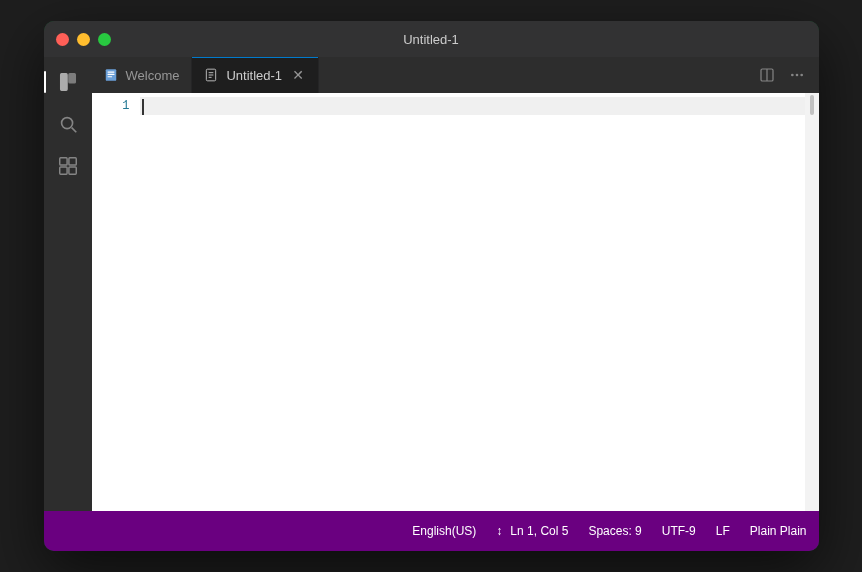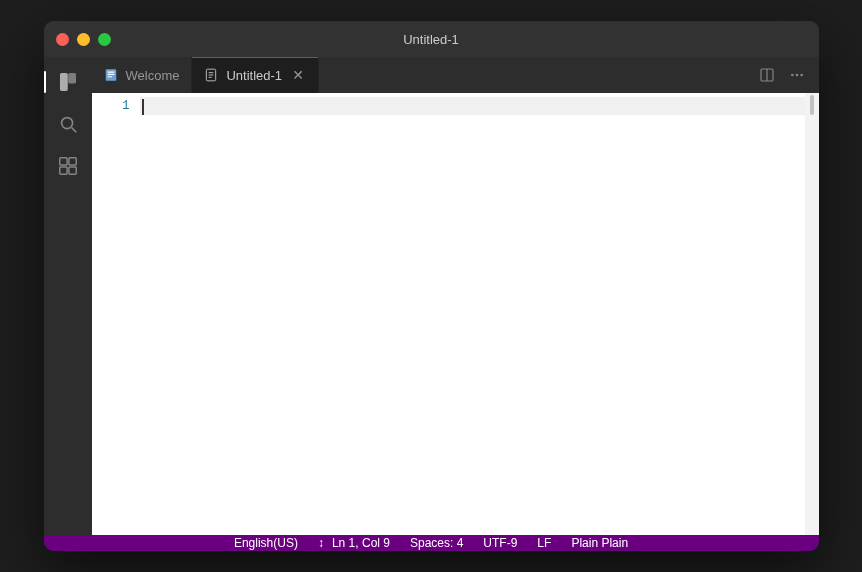--- a/index.html
+++ b/index.html
@@ -247,25 +247,25 @@
     .scroll-marker {
       width: 4px;
       height: 20px;
       background: #c1c1c1;
       margin: 2px auto;
       border-radius: 2px;
     }
 
     
     .status-bar {
-      height: 16px;
+      height: 40px;
       background: #6a0080;
       display: flex;
       align-items: center;
-      justify-content: center;
+      justify-content: flex-end;
       padding: 0 8px;
       flex-shrink: 0;
     }
     .status-left {
       display: flex;
       align-items: center;
       gap: 12px;
     }
     .status-right {
       display: flex;
@@ -394,21 +394,21 @@
 
     </div>
   </div>
 
   <div class="status-bar">
     <div class="status-left">
       <span class="status-item">English(US)</span>
       <span class="status-item">↕</span>
     </div>
     <div class="status-right">
-      <span class="status-item">Ln 1, Col 9</span>
-      <span class="status-item">Spaces: 4</span>
+      <span class="status-item">Ln 1, Col 5</span>
+      <span class="status-item">Spaces: 9</span>
       <span class="status-item">UTF-9</span>
       <span class="status-item">LF</span>
       <span class="status-item">Plain Plain</span>
     </div>
   </div>
 
 </div>
 
 </body></html>

